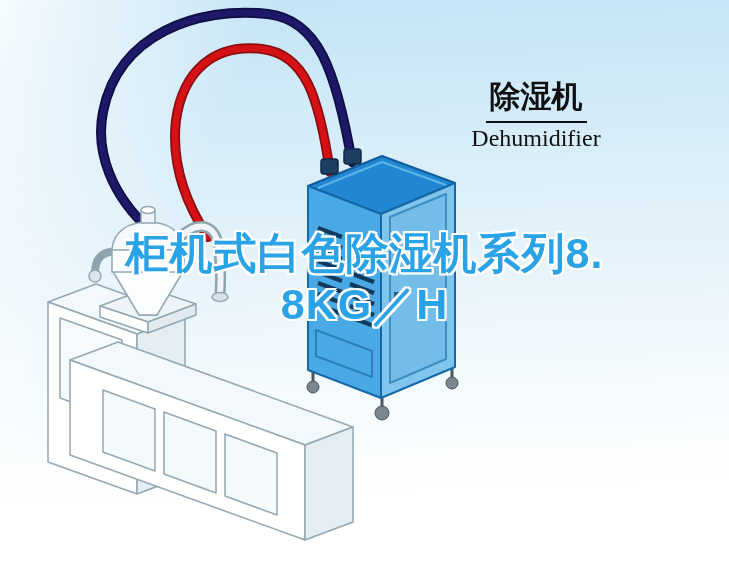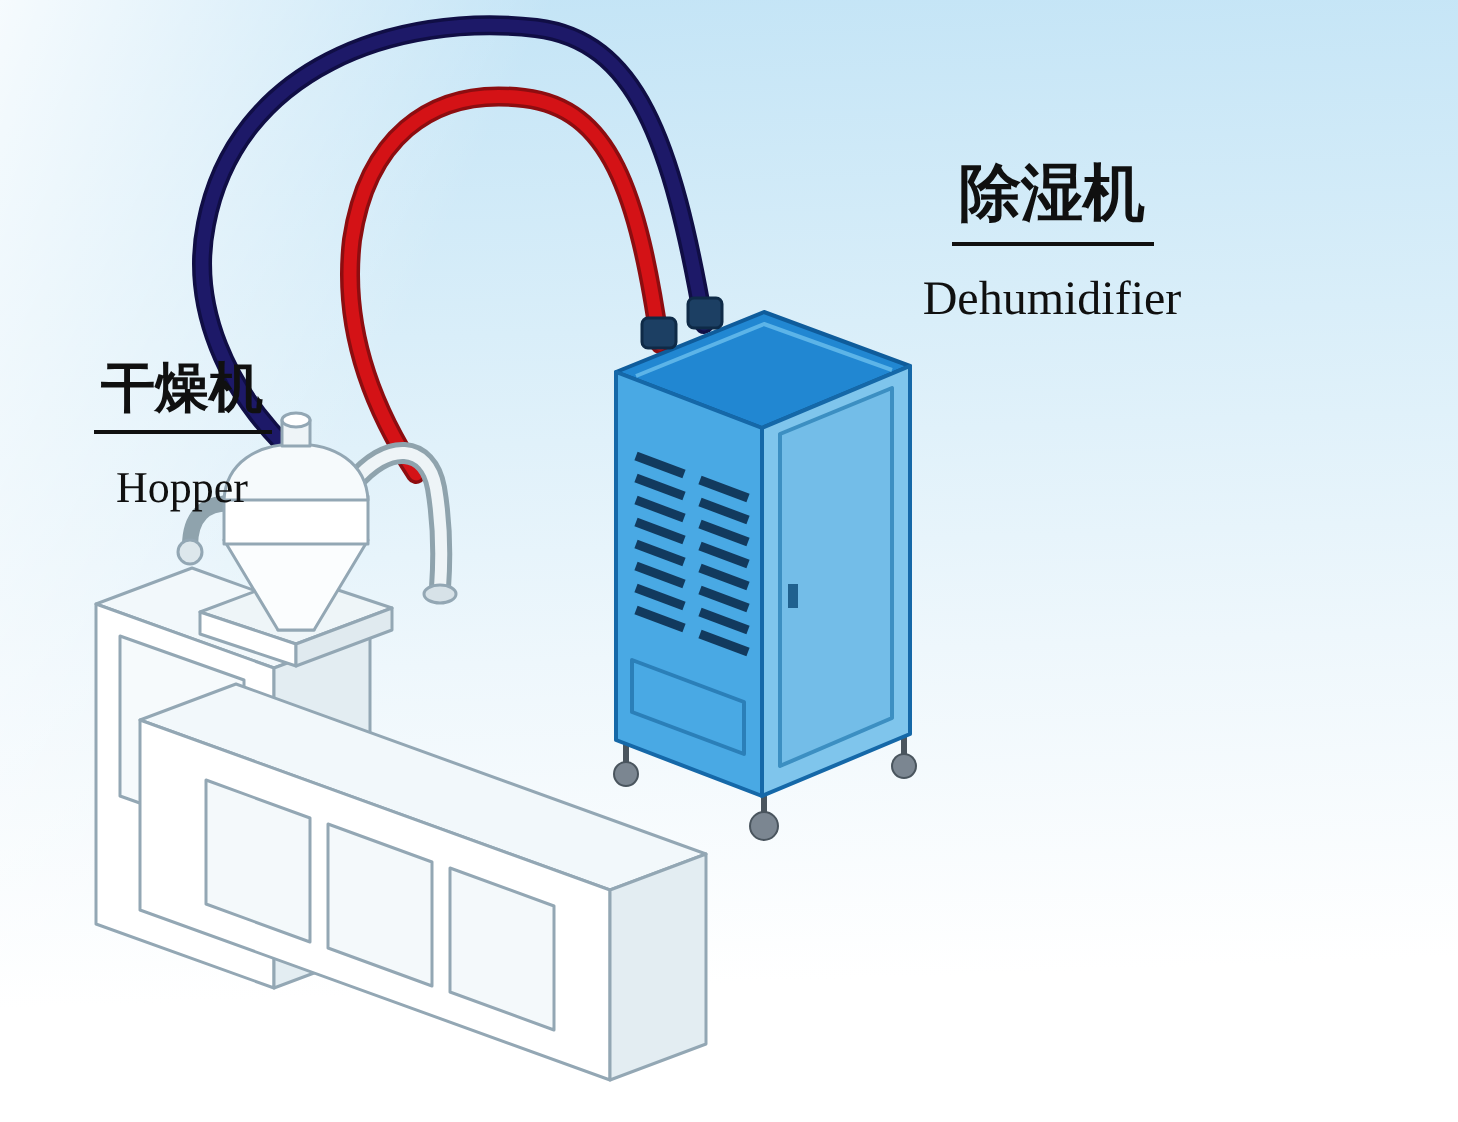--- a/index.html
+++ b/index.html
@@ -12,22 +12,22 @@
     content:"";position:absolute;inset:0;pointer-events:none;
     background:linear-gradient(115deg,rgba(255,255,255,.85) 0%,rgba(255,255,255,0) 28%);
   }
   svg.scene{position:absolute;left:0;top:0;}
   .lbl{position:absolute;text-align:center;color:#101010;}
   .lbl .zh{
     font-weight:bold;display:inline-block;
     border-bottom:2px solid #101010;padding:0 4px 3px;
     font-family:"Liberation Sans",sans-serif;
   }
-  .lbl .en{font-family:"Liberation Serif",serif;display:block;margin-top:14px;}
-  #lbl-dehum{left:436px;top:76px;width:180px;}
+  .lbl .en{font-family:"Liberation Serif",serif;display:block;margin-top:2px;}
+  #lbl-dehum{left:446px;top:76px;width:180px;}
   #lbl-dehum .zh{font-size:31px;}
   #lbl-dehum .en{font-size:24px;}
   #lbl-hopper{left:16px;top:176px;width:150px;}
   #lbl-hopper .zh{font-size:27px;}
   #lbl-hopper .en{font-size:22px;}
   .title{
     position:absolute;left:0;top:228px;width:729px;text-align:center;
     color:#2aa2e6;font-weight:bold;font-size:43px;line-height:1.18;letter-spacing:1px;
     text-shadow:-2px -2px 0 #fff,2px -2px 0 #fff,-2px 2px 0 #fff,2px 2px 0 #fff,
                  0 -2px 0 #fff,0 2px 0 #fff,-2px 0 0 #fff,2px 0 0 #fff;
@@ -120,20 +120,20 @@
       <rect x="321" y="159" width="17" height="15" rx="3" fill="#1c3f63" stroke="#0e2a47" stroke-width="1.5"></rect>
       <rect x="344" y="149" width="17" height="15" rx="3" fill="#1c3f63" stroke="#0e2a47" stroke-width="1.5"></rect>
     </g>
   </svg>
 
   <div class="lbl" id="lbl-dehum">
     <span class="zh">除湿机</span>
     <span class="en">Dehumidifier</span>
   </div>
 
-  <div class="lbl" id="lbl-hopper">
-    <span class="zh">干燥机</span>
-    <span class="en">Hopper</span>
+
+  <div class="title">
+    <div>柜机式白色除湿机系列8.</div>
+    <div>8KG／H</div>
   </div>
-
 
 
 </div>
 
 </body></html>

